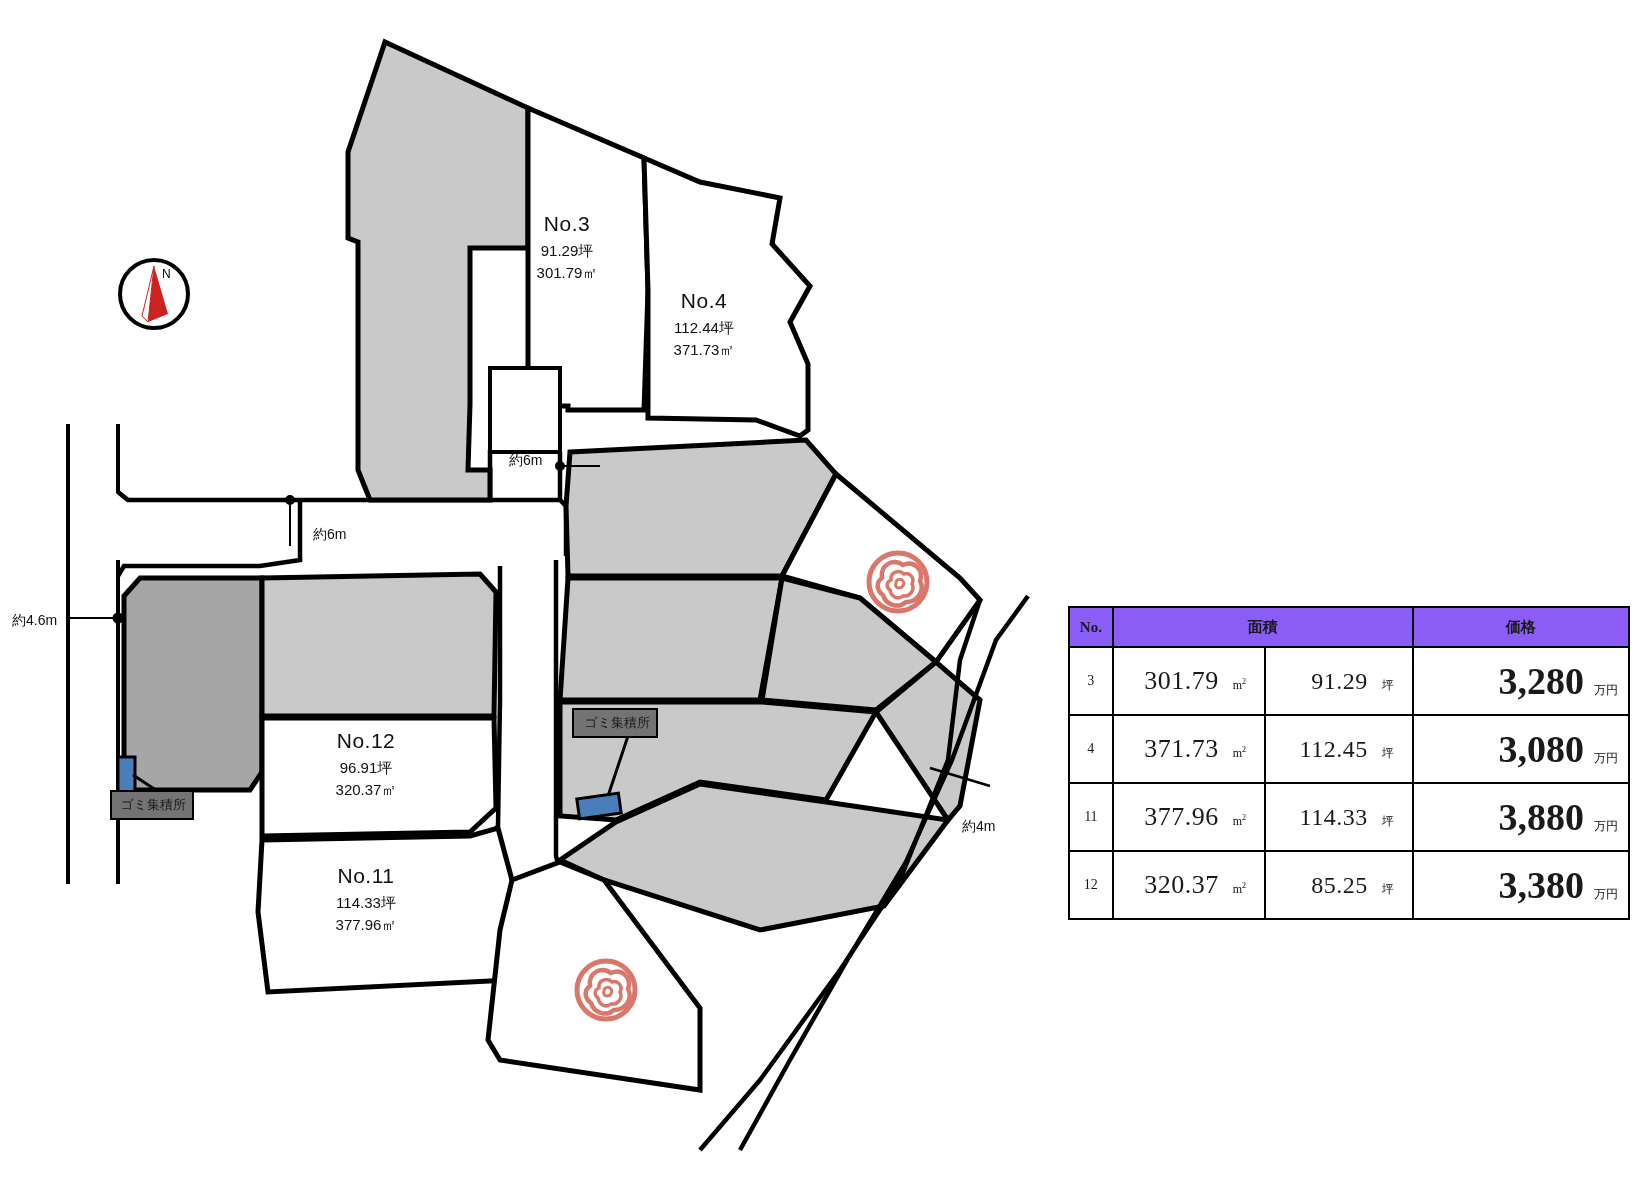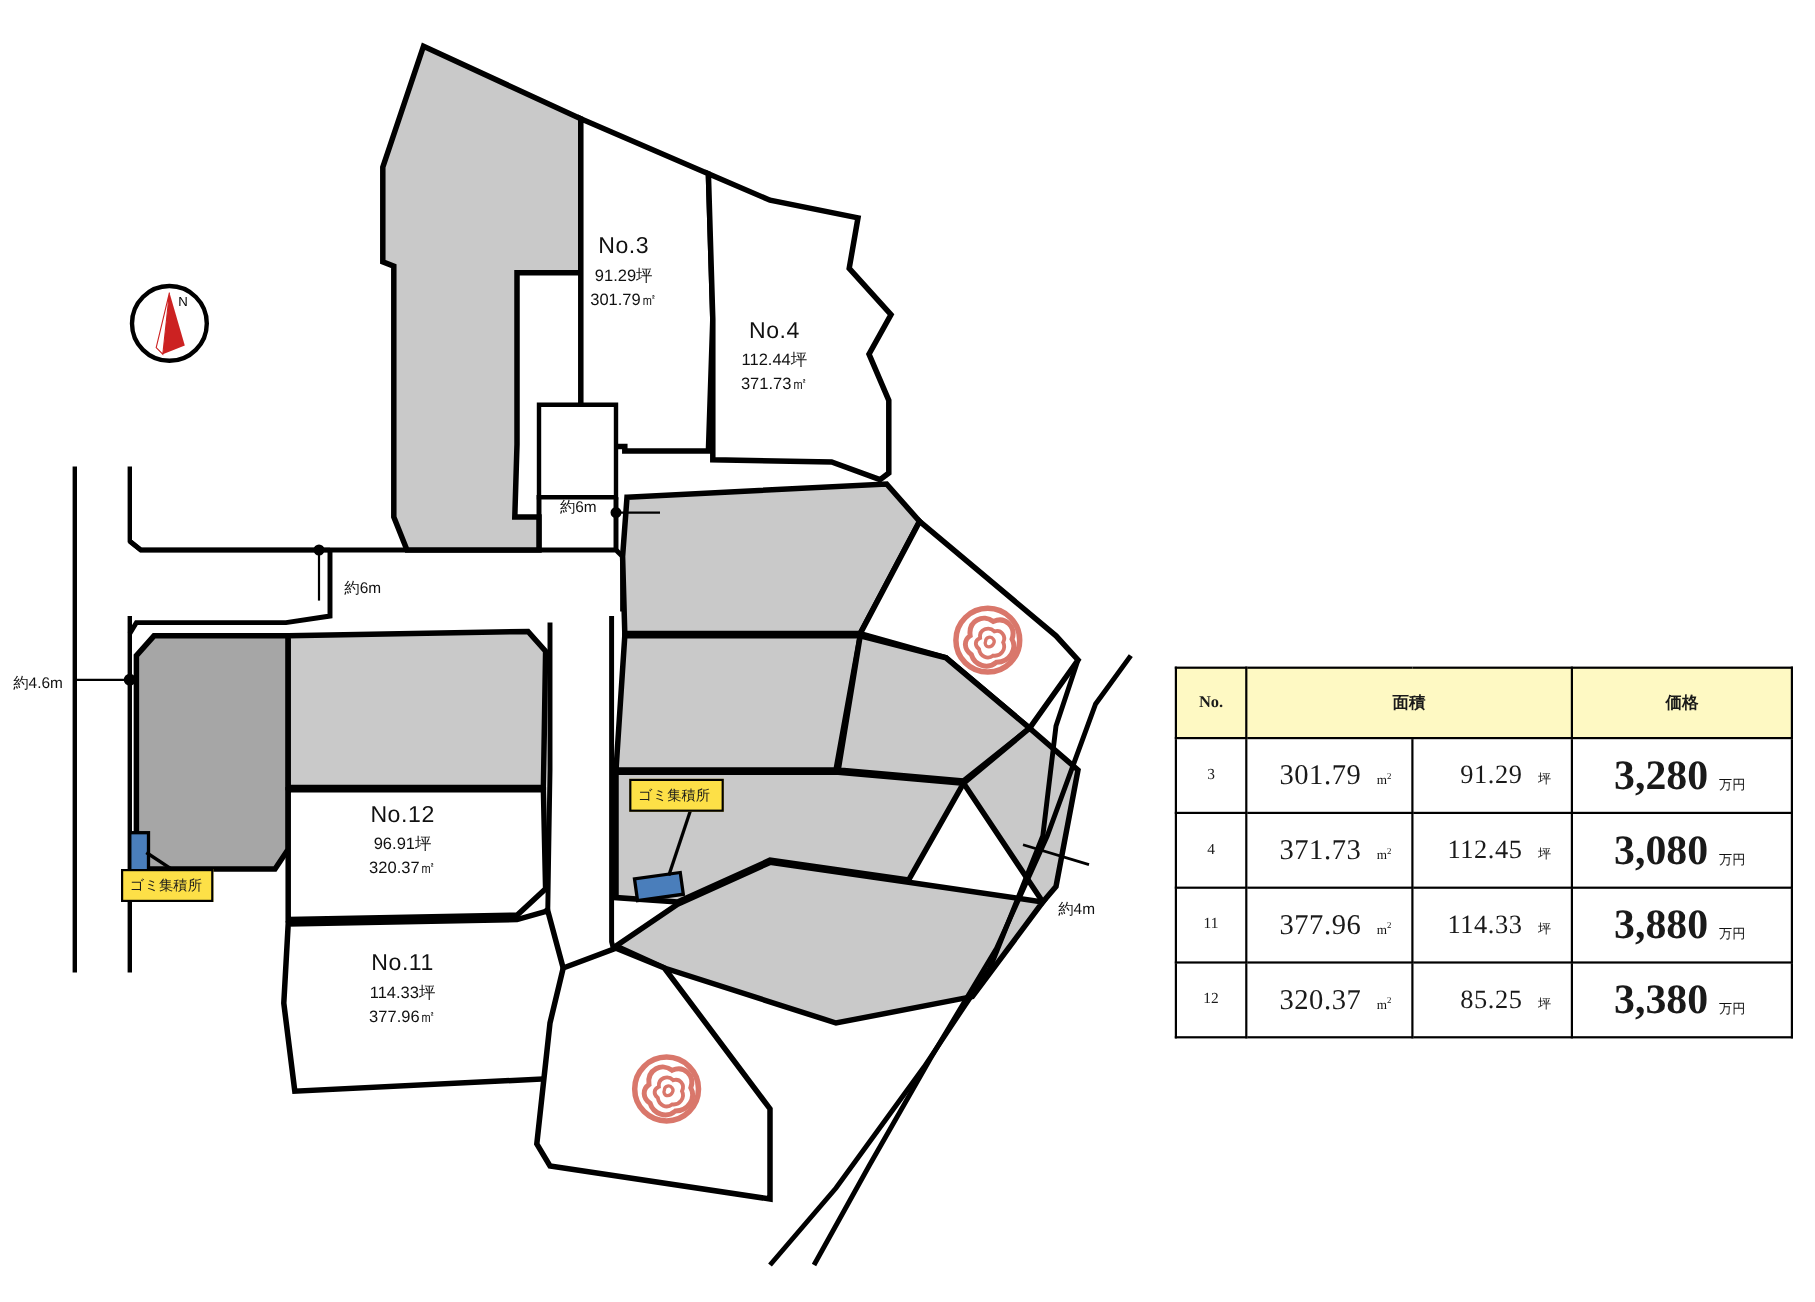--- a/index.html
+++ b/index.html
@@ -12,50 +12,50 @@
   #map-svg{position:absolute;left:0;top:0;}
 
   
   .lot-label{position:absolute;text-align:center;line-height:1.5;
              color:#111;white-space:nowrap;pointer-events:none;}
   .lot-no{font-size:21px;letter-spacing:.5px;}
   .lot-tsubo,.lot-sqm{font-size:15px;}
 
   .road-label{position:absolute;font-size:14px;color:#111;white-space:nowrap;}
 
-  .gomi-box{position:absolute;border:2px solid #000;background:#fde047;
-            font-size:13px;text-align:left;padding:4px 6px;white-space:nowrap;
+  .gomi-box{position:absolute;border:2px solid #000;background:#737373;
+            font-size:13px;text-align:right;padding:4px 6px;white-space:nowrap;
             box-sizing:border-box;}
 
   
   #compass{position:absolute;left:112px;top:252px;width:84px;height:84px;}
 
   
   #table-pane{position:absolute;left:1068px;top:606px;width:562px;}
   table.price-table{border-collapse:collapse;width:562px;
                     font-family:"Liberation Serif","DejaVu Serif",serif;}
   table.price-table th,table.price-table td{border:2px solid #000;}
-  table.price-table thead th{background:#fef9c3;font-size:15px;font-weight:bold;
-        height:30px;padding:16px;text-align:center;font-family:"Liberation Serif",serif;}
+  table.price-table thead th{background:#8b5cf6;font-size:15px;font-weight:bold;
+        height:30px;padding:4px;text-align:center;font-family:"Liberation Serif",serif;}
   th.h-no{width:36px;font-size:12px;}
   th.h-area{width:300px;}
   th.h-price{width:224px;}
   table.price-table tbody td{height:66px;padding:0;vertical-align:middle;background:#fff;}
   td.c-no{width:36px;text-align:center;font-size:14px;}
   td.c-sqm{width:152px;}
   td.c-tsubo{width:148px;}
   td.c-price{width:224px;}
   .cellrow{display:flex;align-items:baseline;justify-content:center;
            gap:8px;padding:0 6px;}
   .num-m{font-size:26px;letter-spacing:.5px;}
   .num-t{font-size:24px;letter-spacing:.5px;}
   .num-p{font-size:38px;font-weight:bold;letter-spacing:0px;}
   .unit{font-size:12px;color:#111;}
   .unit .sup{font-size:8px;vertical-align:super;}
-  .cellrow.price{gap:10px;padding-right:10px;}
+  .cellrow.price{justify-content:flex-end;gap:10px;padding-right:10px;}
   .cellrow.area{justify-content:flex-end;gap:14px;padding-right:18px;}
 </style>
 </head>
 <body>
 
 <div id="map-pane">
 
   <svg id="map-svg" width="1040" height="1184" viewBox="0 0 1040 1184">
     <defs>
       <g id="rose-stamp">

